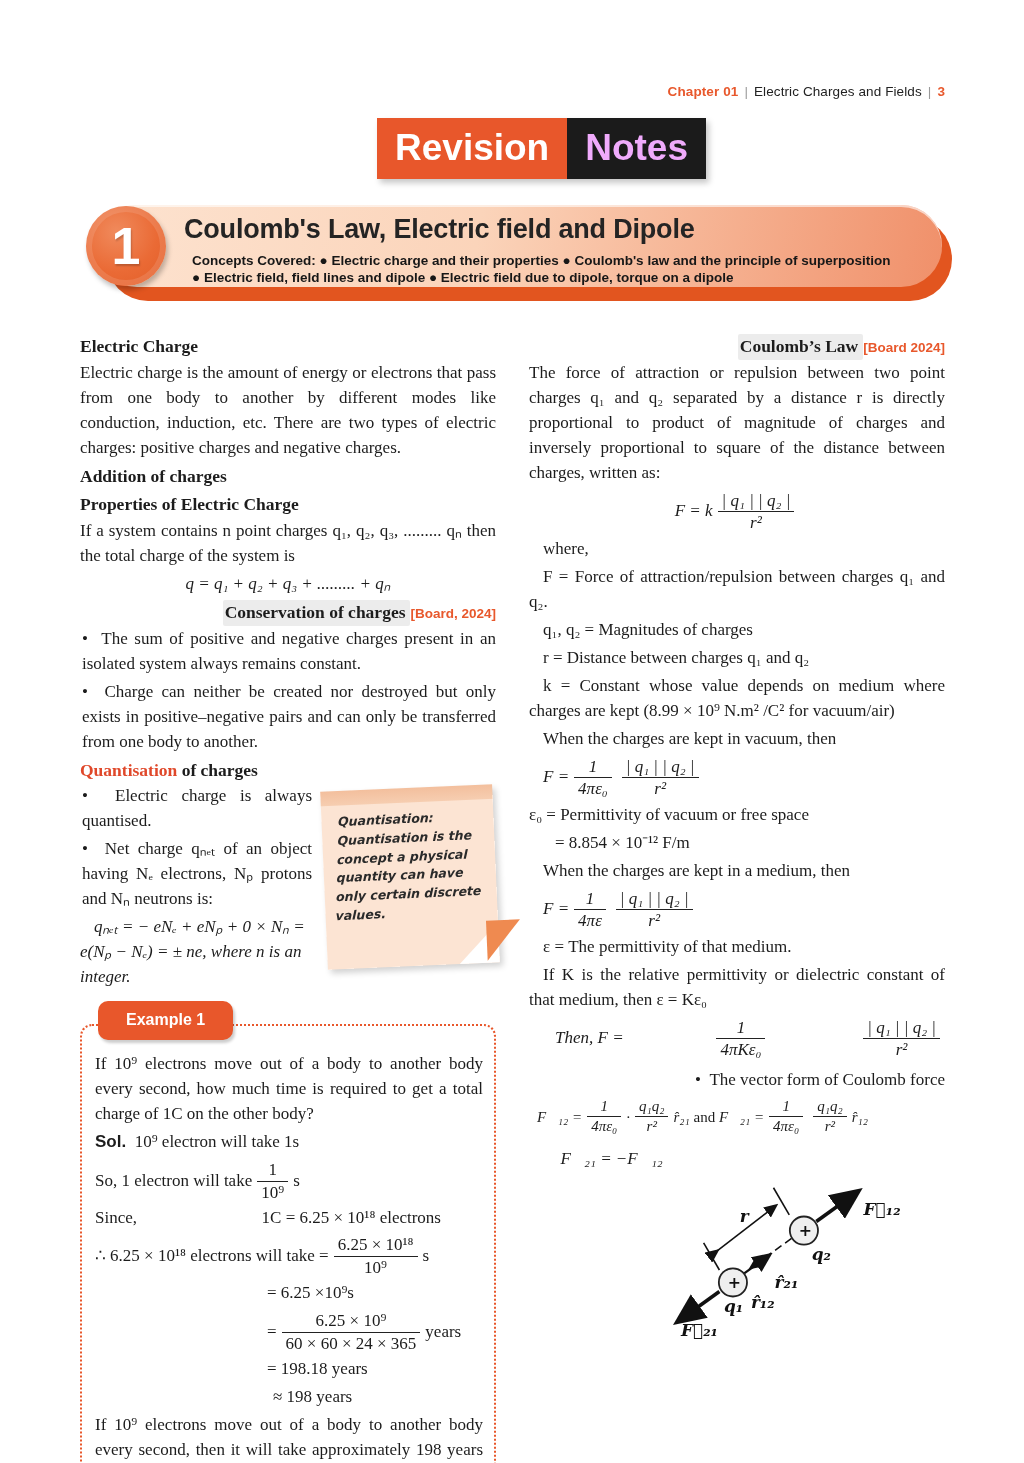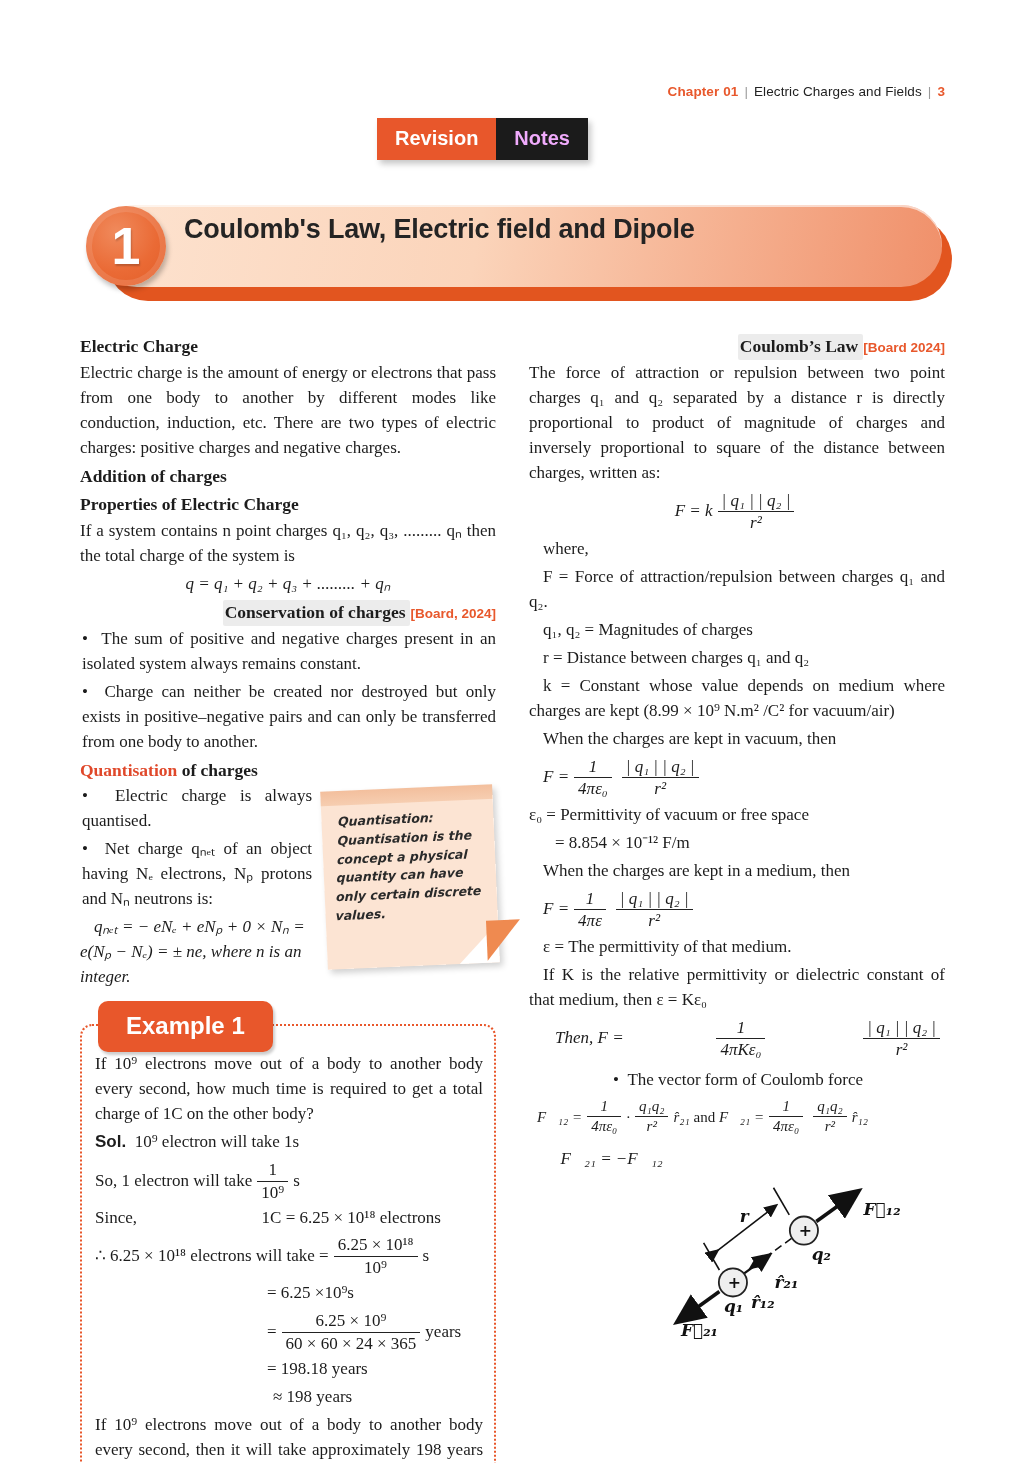--- a/index.html
+++ b/index.html
@@ -10,21 +10,21 @@
   
   .pg-header{position:absolute;top:84px;right:79px;font-family:"Liberation Sans",sans-serif;
     font-size:13.5px;letter-spacing:.1px;}
   .pg-header .chap{color:#e8582c;font-weight:bold;}
   .pg-header .sep{color:#9a9a9a;margin:0 6px;}
   .pg-header .btitle{color:#222;}
   .pg-header .pnum{color:#e8582c;font-weight:bold;}
 
   
   .rev{position:absolute;top:118px;left:377px;display:flex;font-family:"Liberation Sans",sans-serif;
-    font-weight:bold;font-size:20px;box-shadow:3px 4px 6px rgba(0,0,0,.22);}
+    font-weight:bold;font-size:37px;box-shadow:3px 4px 6px rgba(0,0,0,.22);}
   .rev .l{background:#e8572b;color:#fff;padding:9px 18px 10px;}
   .rev .r{background:#1b1b1b;color:#f0abfc;padding:9px 18px 10px;}
 
   
   .sec{position:absolute;top:205px;left:88px;width:854px;height:90px;}
   .sec .shadow{position:absolute;left:18px;right:-10px;top:12px;bottom:-6px;background:#e2551f;border-radius:48px;}
   .sec .pill{position:absolute;left:8px;right:0;top:0;bottom:8px;
     background:linear-gradient(100deg,#fde3d0 0%,#fbd4ba 45%,#f0906a 100%);
     border-radius:46px;box-shadow:inset 0 2px 0 rgba(255,255,255,.6);}
   .sec .num-circle{position:absolute;left:-2px;top:1px;width:80px;height:80px;border-radius:50%;
@@ -67,21 +67,21 @@
   .note .txt{padding:22px 10px 0 14px;font-family:"DejaVu Sans",sans-serif;font-style:italic;
     font-weight:bold;font-size:12.5px;line-height:1.5;color:#2a2a2a;transform:skewX(-4deg);}
   .note .cut{position:absolute;right:0;bottom:0;width:0;height:0;
     border-bottom:40px solid #fff;border-left:40px solid transparent;}
   .note .flap{position:absolute;right:12px;bottom:2px;width:0;height:0;
     border-bottom:34px solid #ef8a50;border-right:40px solid transparent;transform:rotate(90deg);transform-origin:bottom right;}
 
   
   .example{margin-top:34px;border:2px dotted #e8572b;border-radius:12px;padding:26px 11px 12px 13px;position:relative;}
   .ex-badge{position:absolute;top:-25px;left:16px;background:#e8572b;color:#fff;
-    font-family:"Liberation Sans",sans-serif;font-weight:bold;font-size:24px;
+    font-family:"Liberation Sans",sans-serif;font-weight:bold;font-size:16px;
     padding:7px 28px 8px;border-radius:10px;box-shadow:2px 3px 3px rgba(0,0,0,.2);}
   .sol-label{font-family:"Liberation Sans",sans-serif;font-weight:bold;}
   .mrow{display:flex;align-items:center;margin:2px 0;text-align:left;}
   .mrow.right-eq .eq{margin-left:auto;margin-right:42px;}
   .off{padding-left:172px;}
 
   
   .diagram{margin:6px 0 0 118px;}
   .diagram text{font-family:"DejaVu Serif",serif;font-style:italic;font-weight:bold;font-size:15px;fill:#111;}
   .diagram text.plus{font-style:normal;font-family:"DejaVu Sans",sans-serif;font-size:14px;font-weight:bold;}
@@ -98,20 +98,23 @@
   <div class="r">Notes</div>
 </div>
 
 <div class="sec">
   <div class="shadow"></div>
   <div class="pill"></div>
   <div class="num-circle">
     <span>1</span>
   </div>
   <div class="title">Coulomb's Law, Electric field and Dipole</div>
+  <div class="concepts">
+    <span>Concepts Covered:</span><span> ● Electric charge and their properties ● Coulomb's law and the principle of superposition ● Electric field, field lines and dipole ● Electric field due to dipole, torque on a dipole</span>
+  </div>
 </div>
 
 <div class="content">
 
   <div class="col">
     <h3>Electric Charge</h3>
     <p>Electric charge is the amount of energy or electrons that pass from one body to another by different modes like conduction, induction, etc. There are two types of electric charges: positive charges and negative charges.</p>
     <h3>Addition of charges</h3>
     <h3>Properties of Electric Charge</h3>
     <p class="it-mix">If a system contains n point charges q₁, q₂, q₃, ......... qₙ then the total charge of the system is</p>
@@ -242,21 +245,21 @@
       <span class="frac">
           <span class="num">1</span>
           <span class="den">4πKε₀</span>
         </span>
       <span class="frac">
           <span class="num">| q₁ | | q₂ |</span>
           <span class="den">r²</span>
         </span>
     </div>
 
-    <p class="bullet" style="text-align:center;margin-top:6px;">The vector form of Coulomb force</p>
+    <p class="bullet" style="text-align:right;margin-top:6px;">The vector form of Coulomb force</p>
 
     <div class="mrow formula" style="font-size:15px;padding-left:8px;">
       <span>F⃗₁₂ =</span>
       <span class="frac">
           <span class="num">1</span>
           <span class="den">4πε₀</span>
         </span>
       <span>·</span>
       <span class="frac">
           <span class="num">q₁q₂</span>

